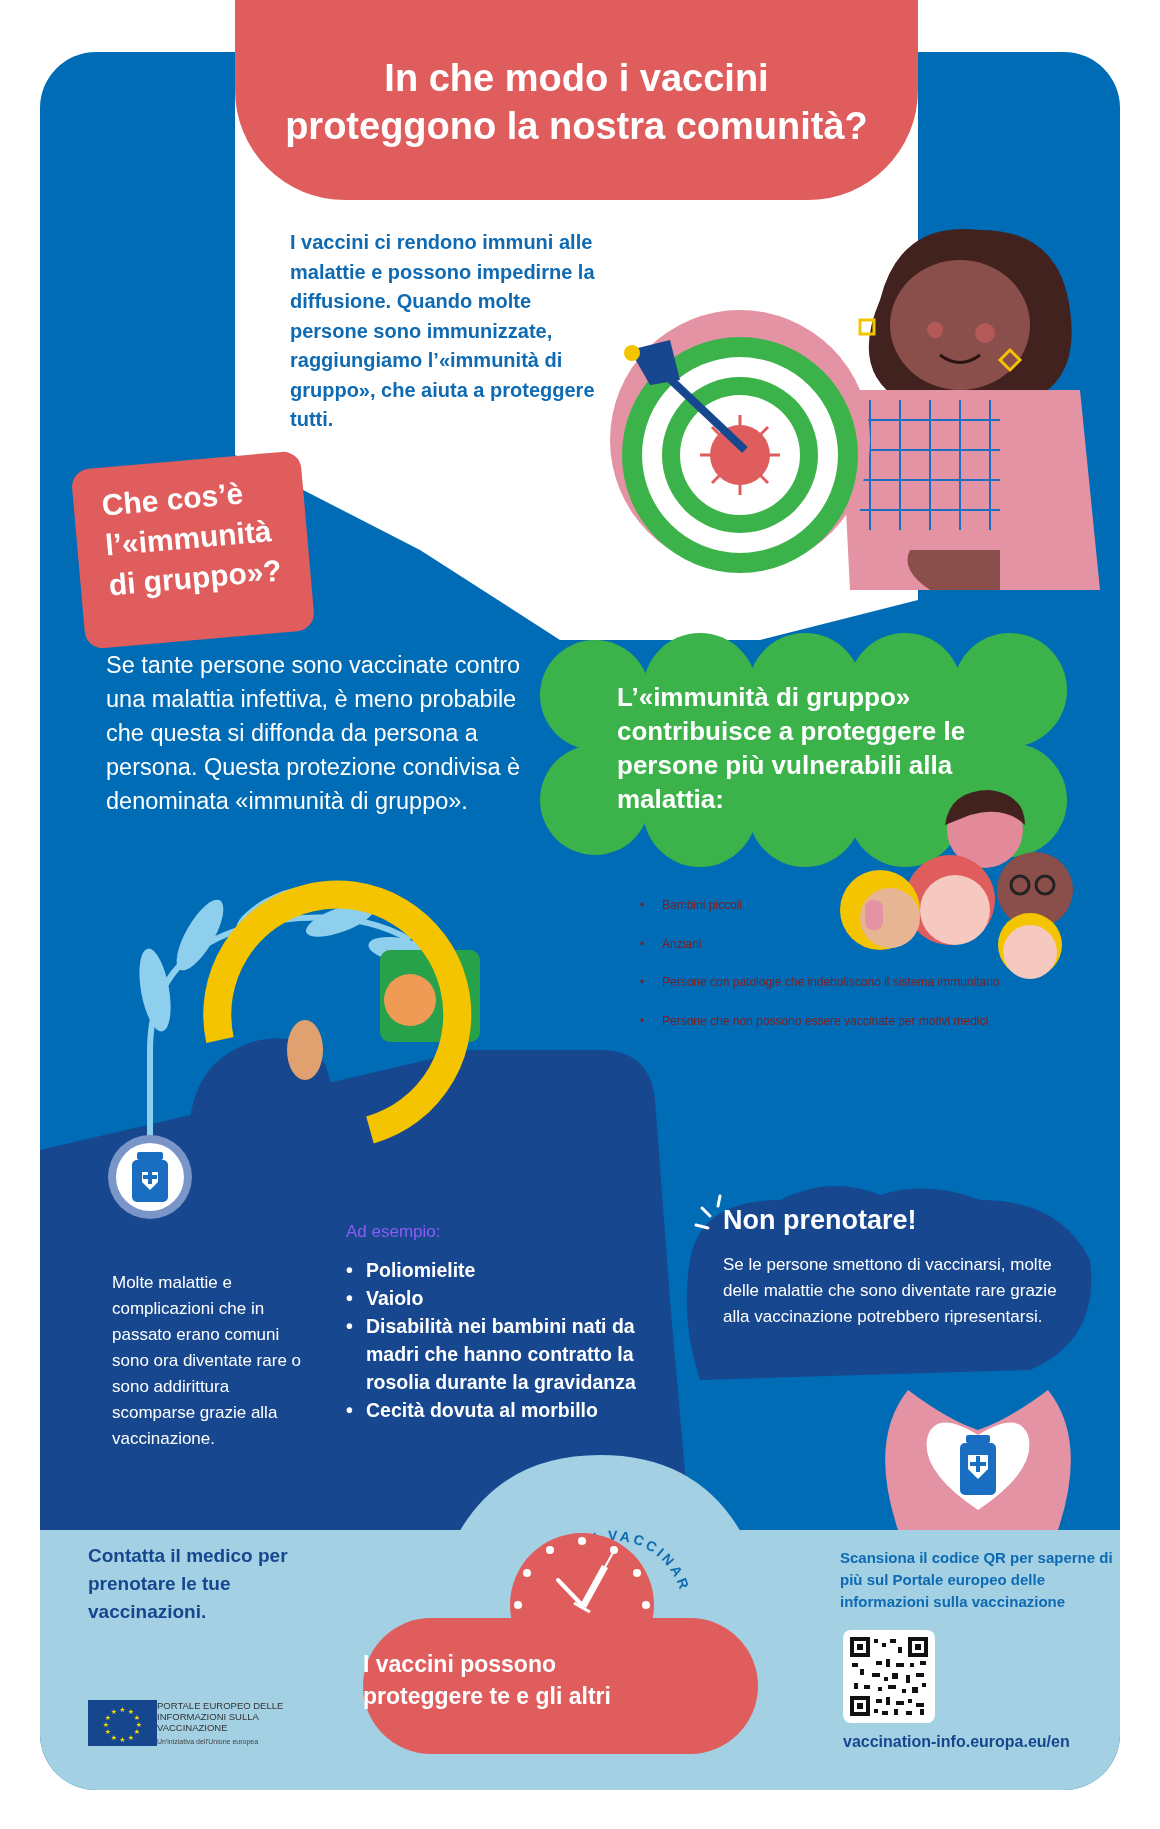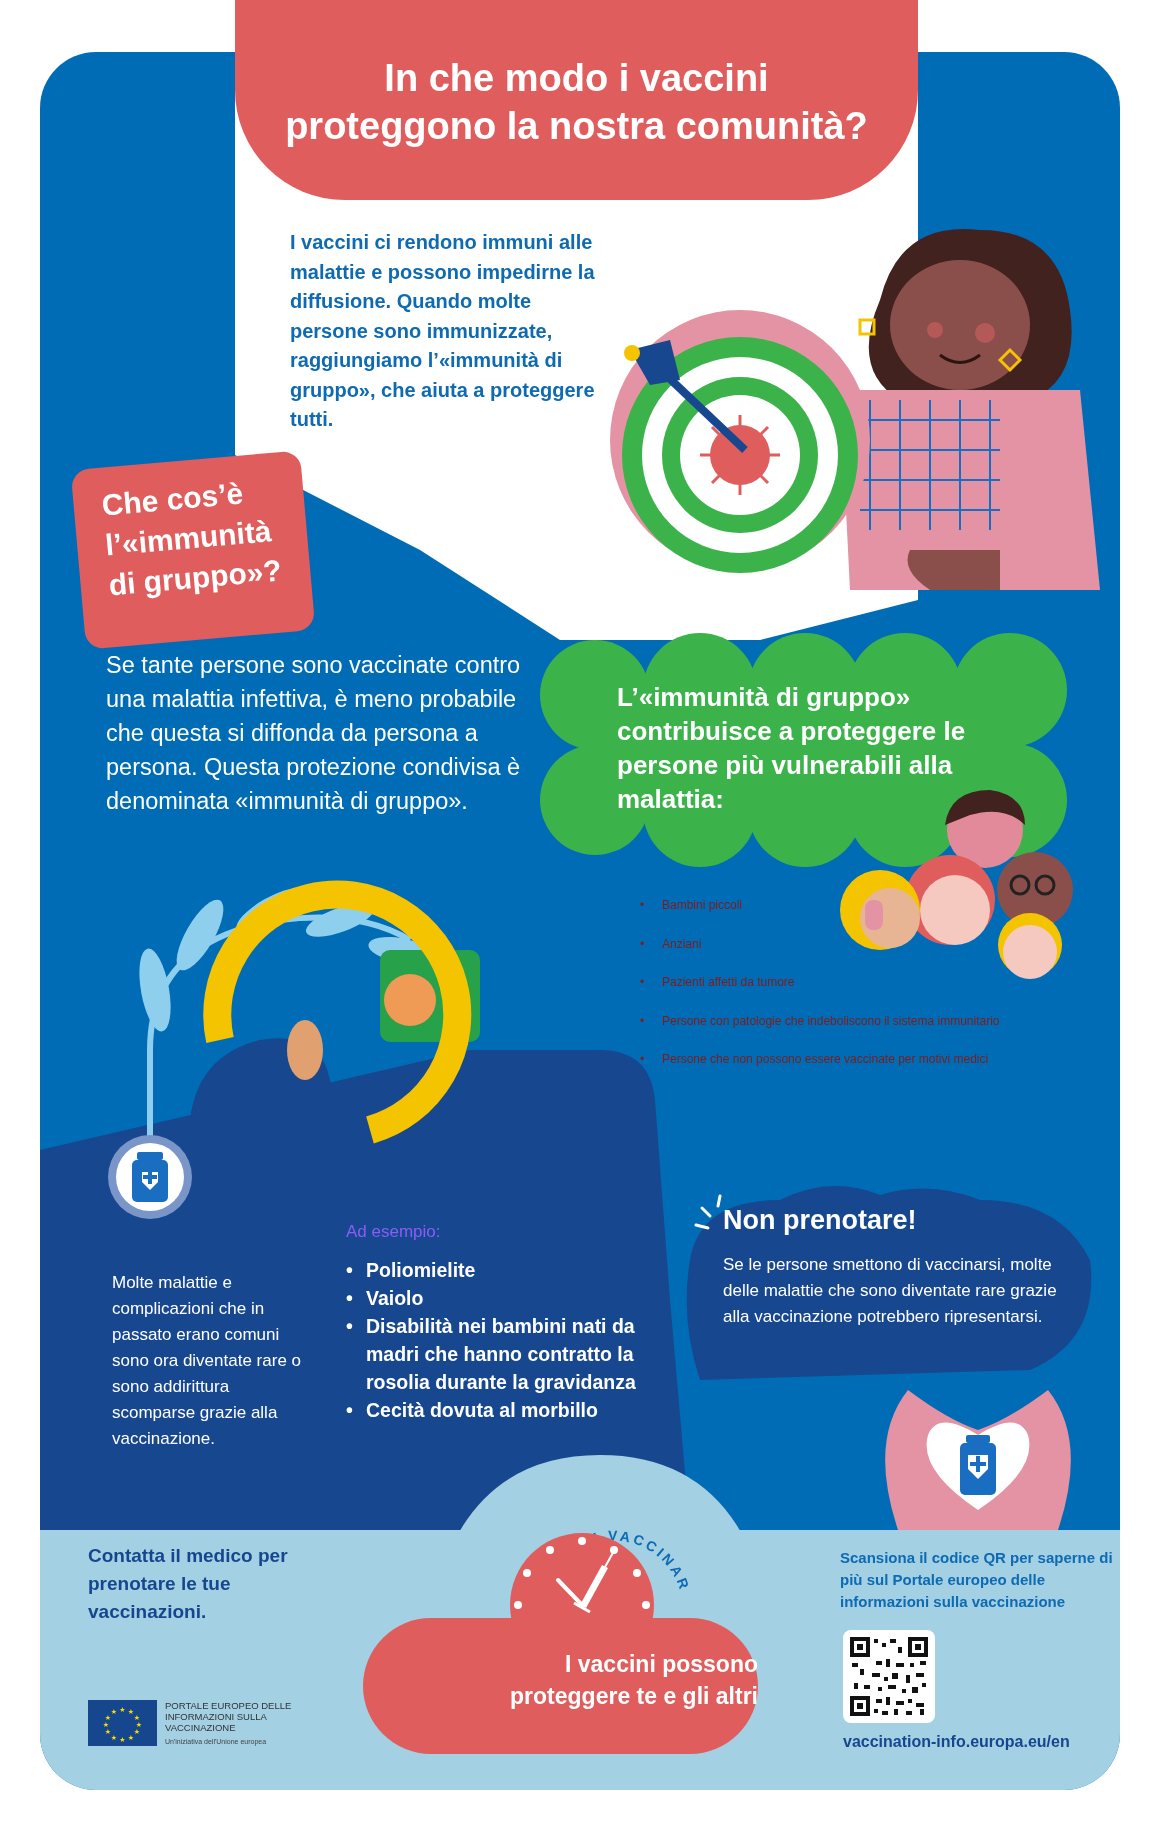--- a/index.html
+++ b/index.html
@@ -17,25 +17,25 @@
   .vuln-list li{position:relative;padding-left:22px}
   .vuln-list li::before{content:"•";position:absolute;left:0}
   .rare{left:112px;top:1270px;width:200px;color:#fff;font-size:17px;line-height:26px}
   .ex-label{left:346px;top:1222px;color:#8b5cf6;font-size:17px}
   .ex-list{left:346px;top:1256px;width:330px;list-style:none;color:#fff;font-size:19.5px;line-height:28px;font-weight:600}
   .ex-list li{position:relative;padding-left:20px}
   .ex-list li::before{content:"•";position:absolute;left:0}
   .stop-title{left:723px;top:1205px;color:#fff;font-weight:700;font-size:27px}
   .stop-body{left:723px;top:1252px;width:360px;color:#fff;font-size:17px;line-height:26px}
   .contact{left:88px;top:1542px;width:230px;color:#16478e;font-weight:700;font-size:19px;line-height:28px}
-  .eu-logo{left:88px;top:1700px;display:flex;gap:8px;align-items:flex-start}
+  .eu-logo{left:88px;top:1700px;display:flex;align-items:flex-start}
   .eu-flag{width:69px;height:46px;background:#16478e;position:relative}
   .eu-text{font-size:9.5px;color:#333;line-height:11px;text-transform:uppercase}
   .eu-sub{font-size:7px;color:#444;text-transform:none;margin-top:3px}
-  .cta-box{left:363px;top:1618px;width:395px;height:136px;background:#e05d5d;border-radius:68px;color:#fff;text-align:right;font-weight:700;font-size:23px;line-height:32px;padding-top:30px}
+  .cta-box{left:363px;top:1618px;width:395px;height:136px;background:#e05d5d;border-radius:68px;color:#fff;text-align:left;font-weight:700;font-size:23px;line-height:32px;padding-top:30px}
   .qr-text{left:840px;top:1547px;width:280px;color:#0d6ab3;font-size:15px;line-height:22px;font-weight:600}
   .qr-box{left:843px;top:1630px;width:92px;height:93px;background:#fff;border-radius:8px;padding:7px}
   .url{left:843px;top:1733px;color:#16478e;font-size:16px;font-weight:600}
 </style>
 </head>
 <body>
 
 <div class="abs panel"></div>
 
 <svg class="abs navy" width="1160" height="1829">
@@ -132,21 +132,20 @@
   <circle cx="60" cy="120" r="40" fill="#f5c400"></circle>
     <circle cx="70" cy="128" r="30" fill="#e8b594"></circle>
     <rect x="45" y="110" width="18" height="30" rx="8" fill="#e393a3"></rect>
   <circle cx="210" cy="155" r="32" fill="#f5c400"></circle>
     <circle cx="210" cy="162" r="27" fill="#f5c8c0"></circle>
 </svg>
 
 <ul class="abs vuln-list">
   <li>Bambini piccoli</li>
   <li>Anziani</li>
-  <li>Pazienti affetti da tumore</li>
   <li>Persone con patologie che indeboliscono il sistema immunitario</li>
   <li>Persone che non possono essere vaccinate per motivi medici</li>
 </ul>
 
 <svg class="abs" style="left:80px;top:880px" width="420" height="340">
   <path d="M70,300 L70,170 Q70,60 200,40 Q280,30 330,60" stroke="#8fcfee" stroke-width="6" fill="none"></path>
   <g fill="#8fcfee">
     <ellipse cx="75" cy="110" rx="14" ry="42" transform="rotate(-10 75 110)"></ellipse>
     <ellipse cx="120" cy="55" rx="14" ry="40" transform="rotate(30 120 55)"></ellipse>
     <ellipse cx="190" cy="30" rx="12" ry="38" transform="rotate(60 190 30)"></ellipse>

